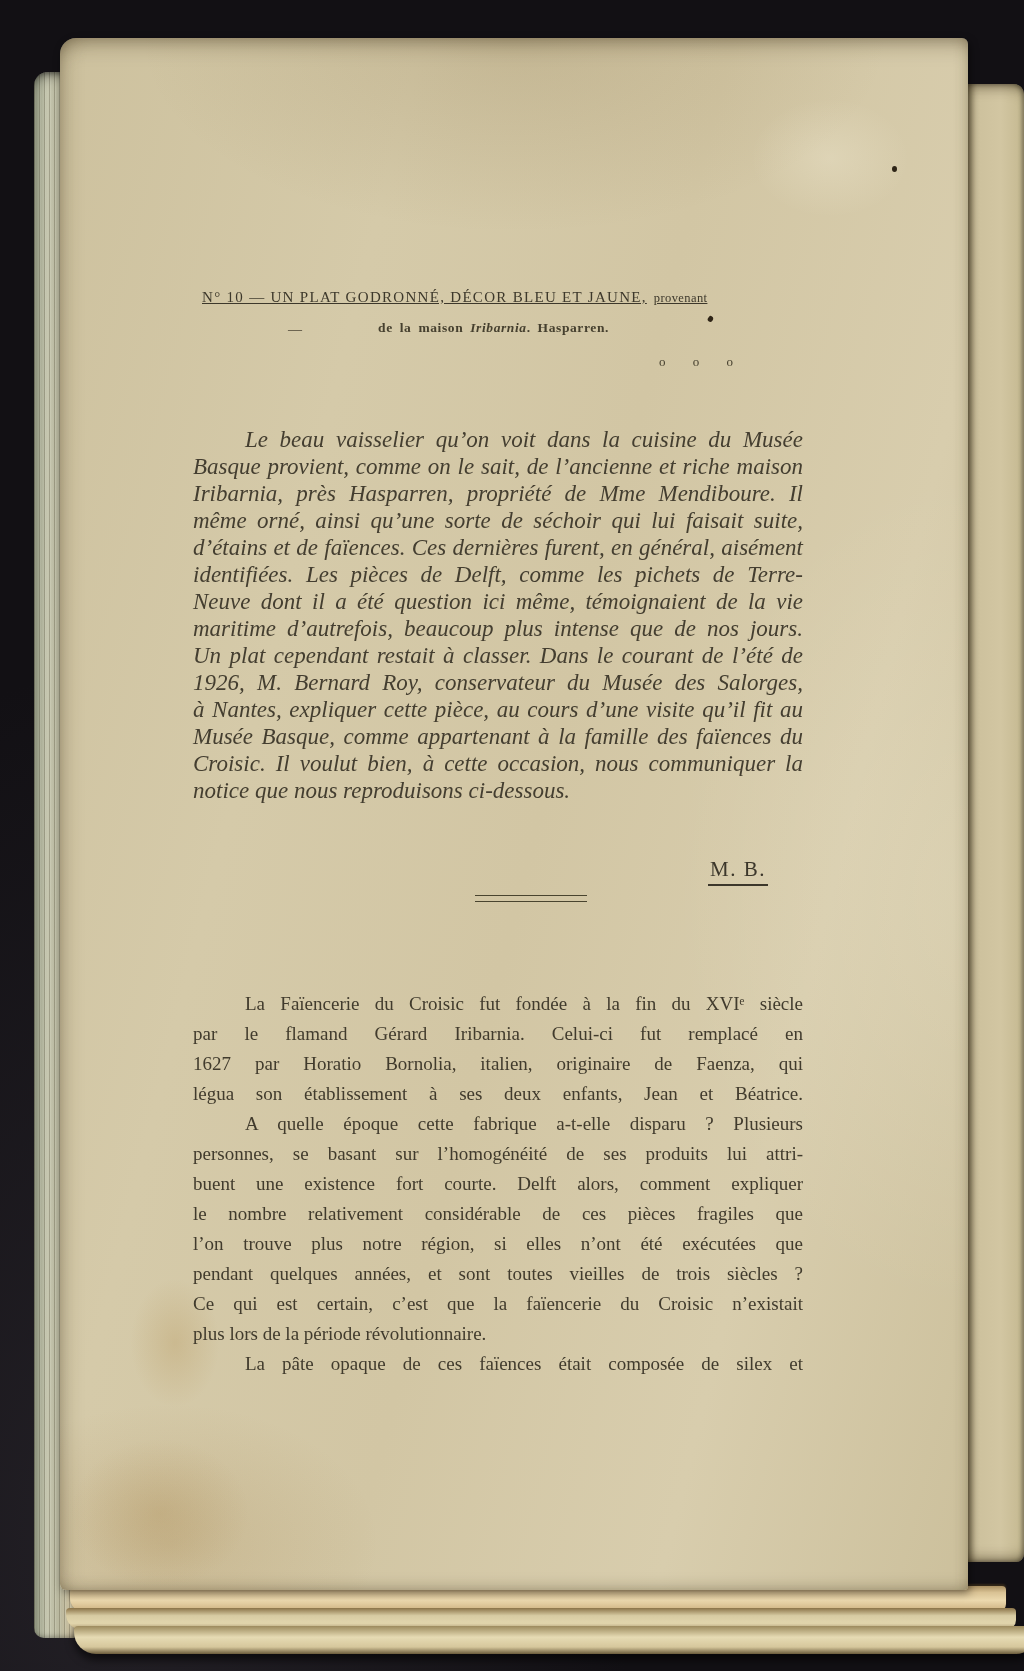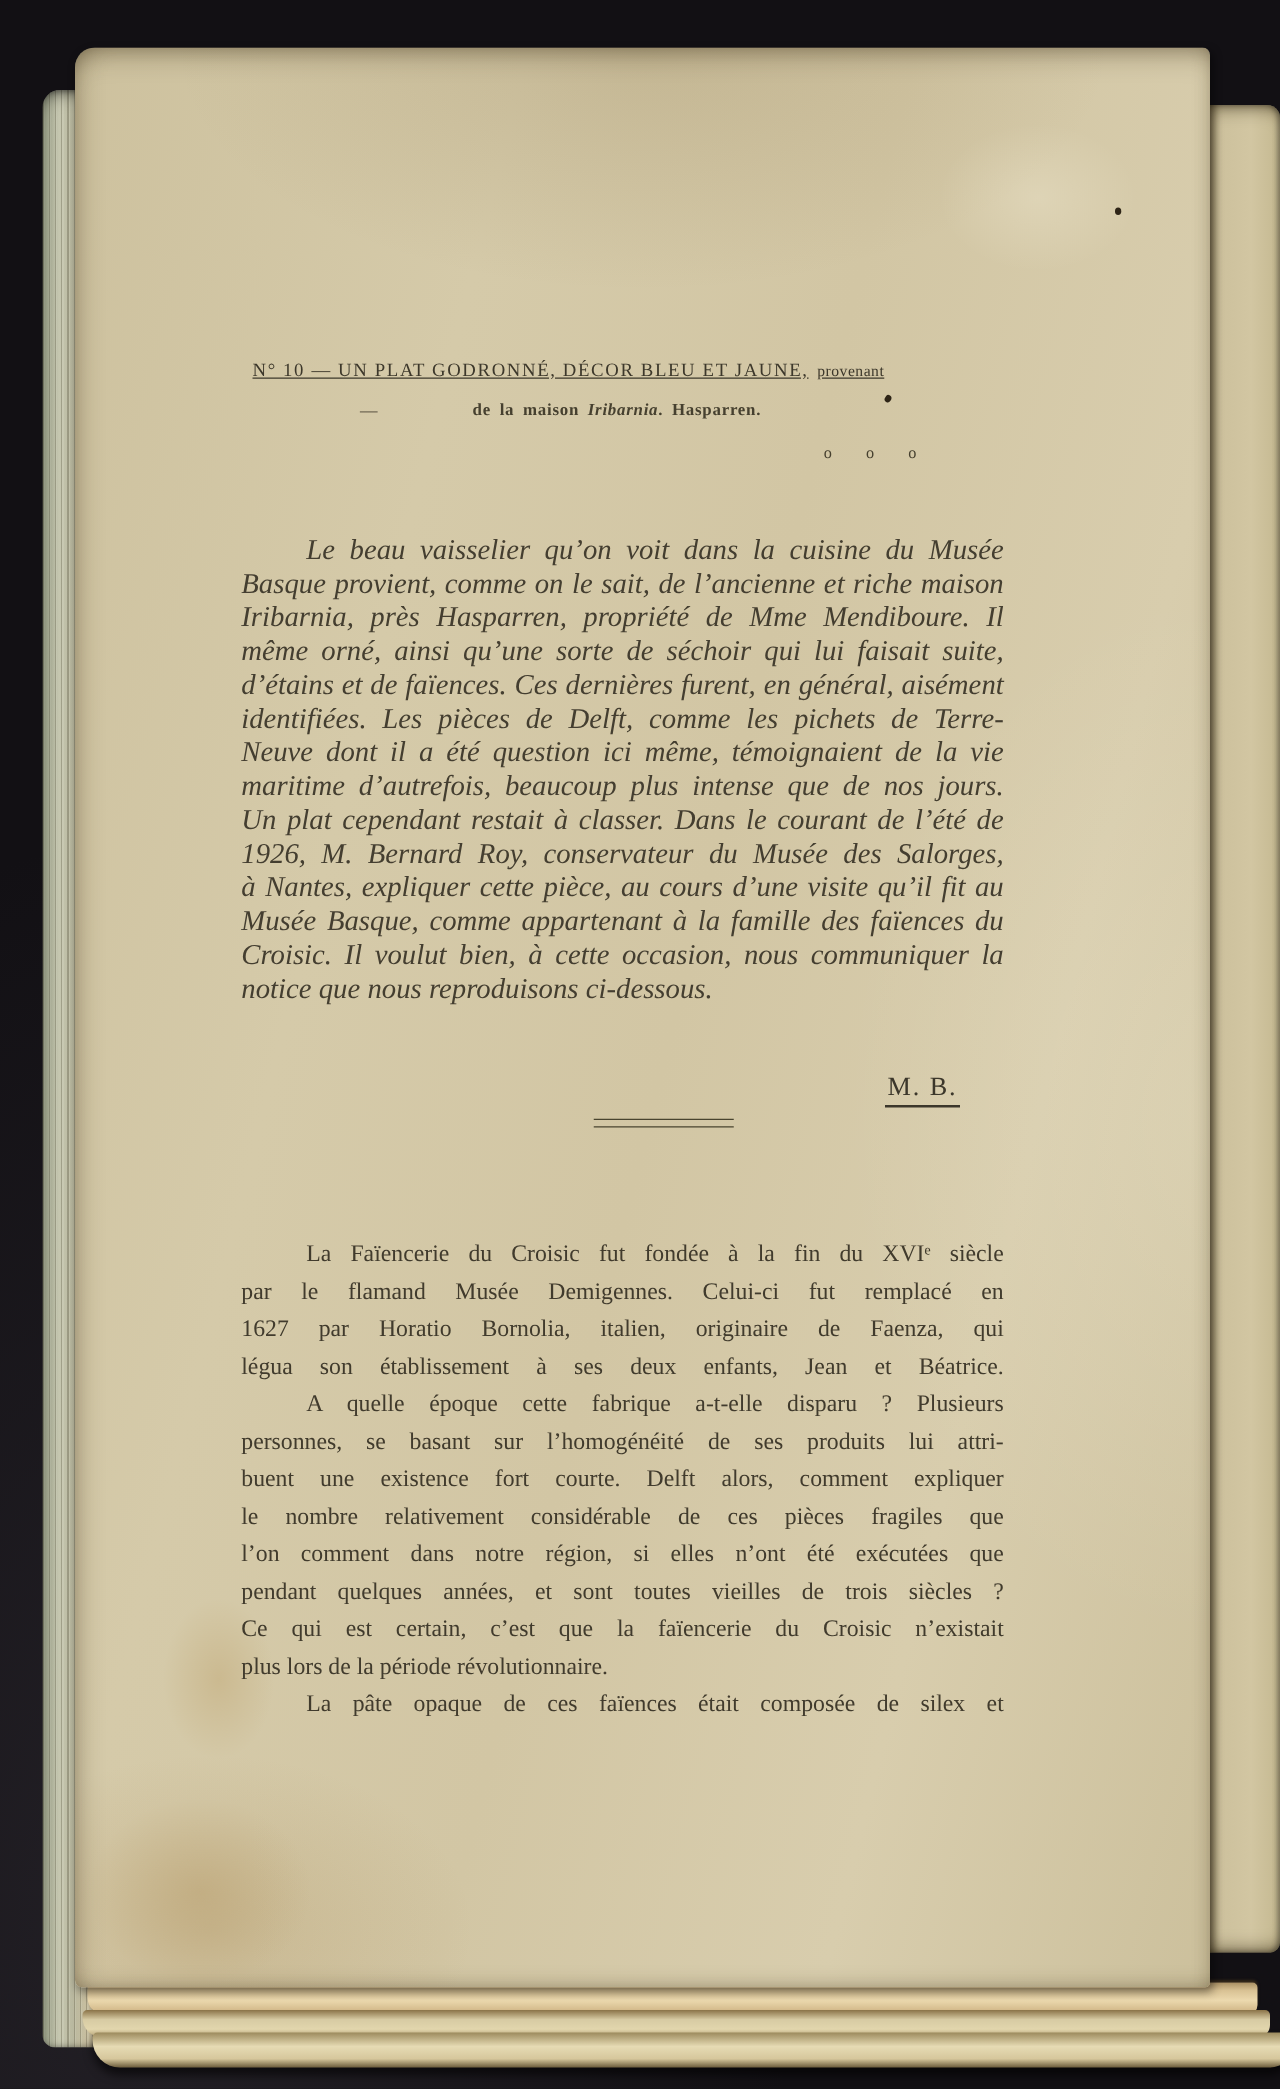--- a/index.html
+++ b/index.html
@@ -171,30 +171,30 @@
     </div>
 
     <div class="separator">
       <div class="sep-line"></div>
       <div class="sep-line"></div>
     </div>
 
     <div class="body-section textblock">
       <div class="para textblock-inner indent-wrap">
           <div class="line" style="text-indent: 52px;">La Faïencerie du Croisic fut fondée à la fin du XVIᵉ siècle</div>
-          <div class="line">par le flamand Musée Demigennes. Celui-ci fut remplacé en</div>
+          <div class="line">par le flamand Gérard Iribarnia. Celui-ci fut remplacé en</div>
           <div class="line">1627 par Horatio Bornolia, italien, originaire de Faenza, qui</div>
           <div class="line">légua son établissement à ses deux enfants, Jean et Béatrice.</div>
         </div>
       <div class="para">
           <div class="line" style="text-indent: 52px;">A quelle époque cette fabrique a-t-elle disparu ? Plusieurs</div>
           <div class="line">personnes, se basant sur l’homogénéité de ses produits lui attri-</div>
           <div class="line">buent une existence fort courte. Delft alors, comment expliquer</div>
           <div class="line">le nombre relativement considérable de ces pièces fragiles que</div>
-          <div class="line">l’on comment dans notre région, si elles n’ont été exécutées que</div>
+          <div class="line">l’on trouve plus notre région, si elles n’ont été exécutées que</div>
           <div class="line">pendant quelques années, et sont toutes vieilles de trois siècles ?</div>
           <div class="line">Ce qui est certain, c’est que la faïencerie du Croisic n’existait</div>
           <div class="line" style="text-align-last: left;">plus lors de la période révolutionnaire.</div>
         </div>
       <div class="para">
           <div class="line" style="text-indent: 52px;">La pâte opaque de ces faïences était composée de silex et</div>
         </div>
     </div>
 
     <div class="speck k1"></div>

